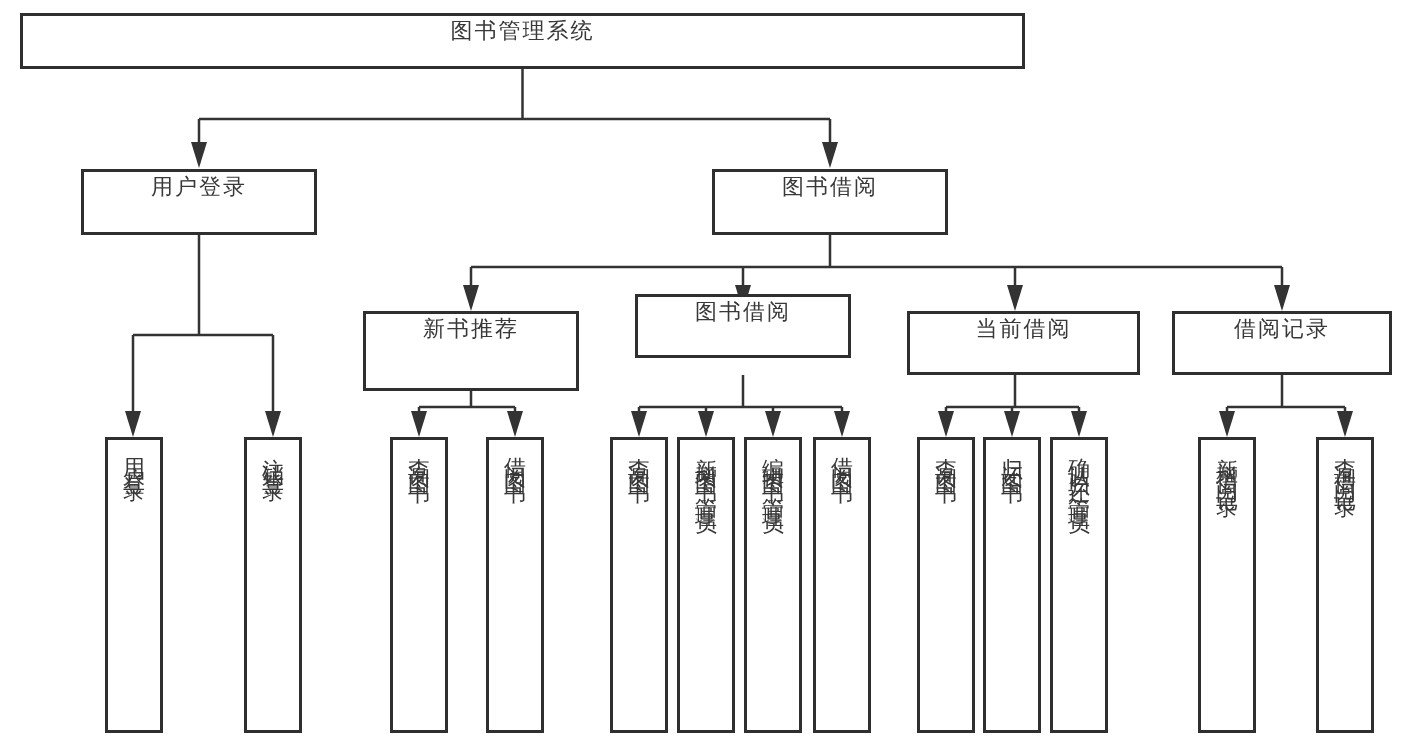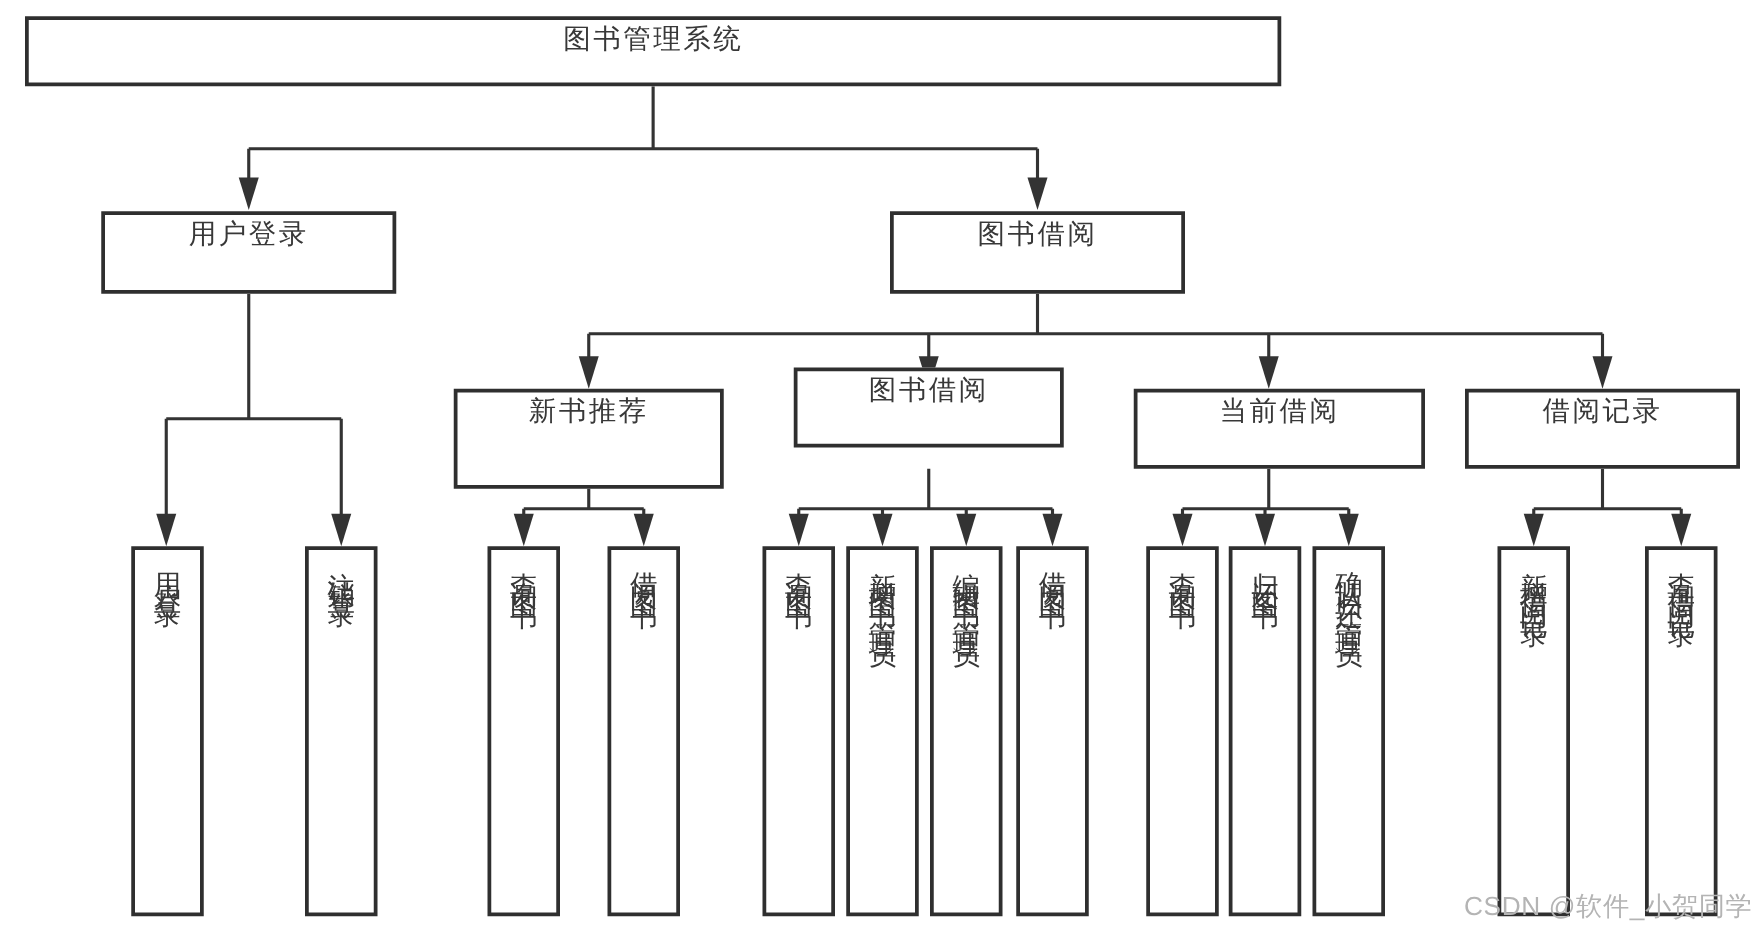--- a/index.html
+++ b/index.html
@@ -126,15 +126,14 @@
     <span class="lbl">确认归还（管理员）</span>
   </div>
 
   <div class="node v" style="left:1198px;top:437px;width:58px;height:296px">
     <span class="lbl">新增借阅记录</span>
   </div>
   <div class="node v" style="left:1316px;top:437px;width:58px;height:296px">
     <span class="lbl">查询借阅记录</span>
   </div>
 
-  <div class="watermark">CSDN @软件_小贺同学</div>
 
 </div>
 
 </body></html>

